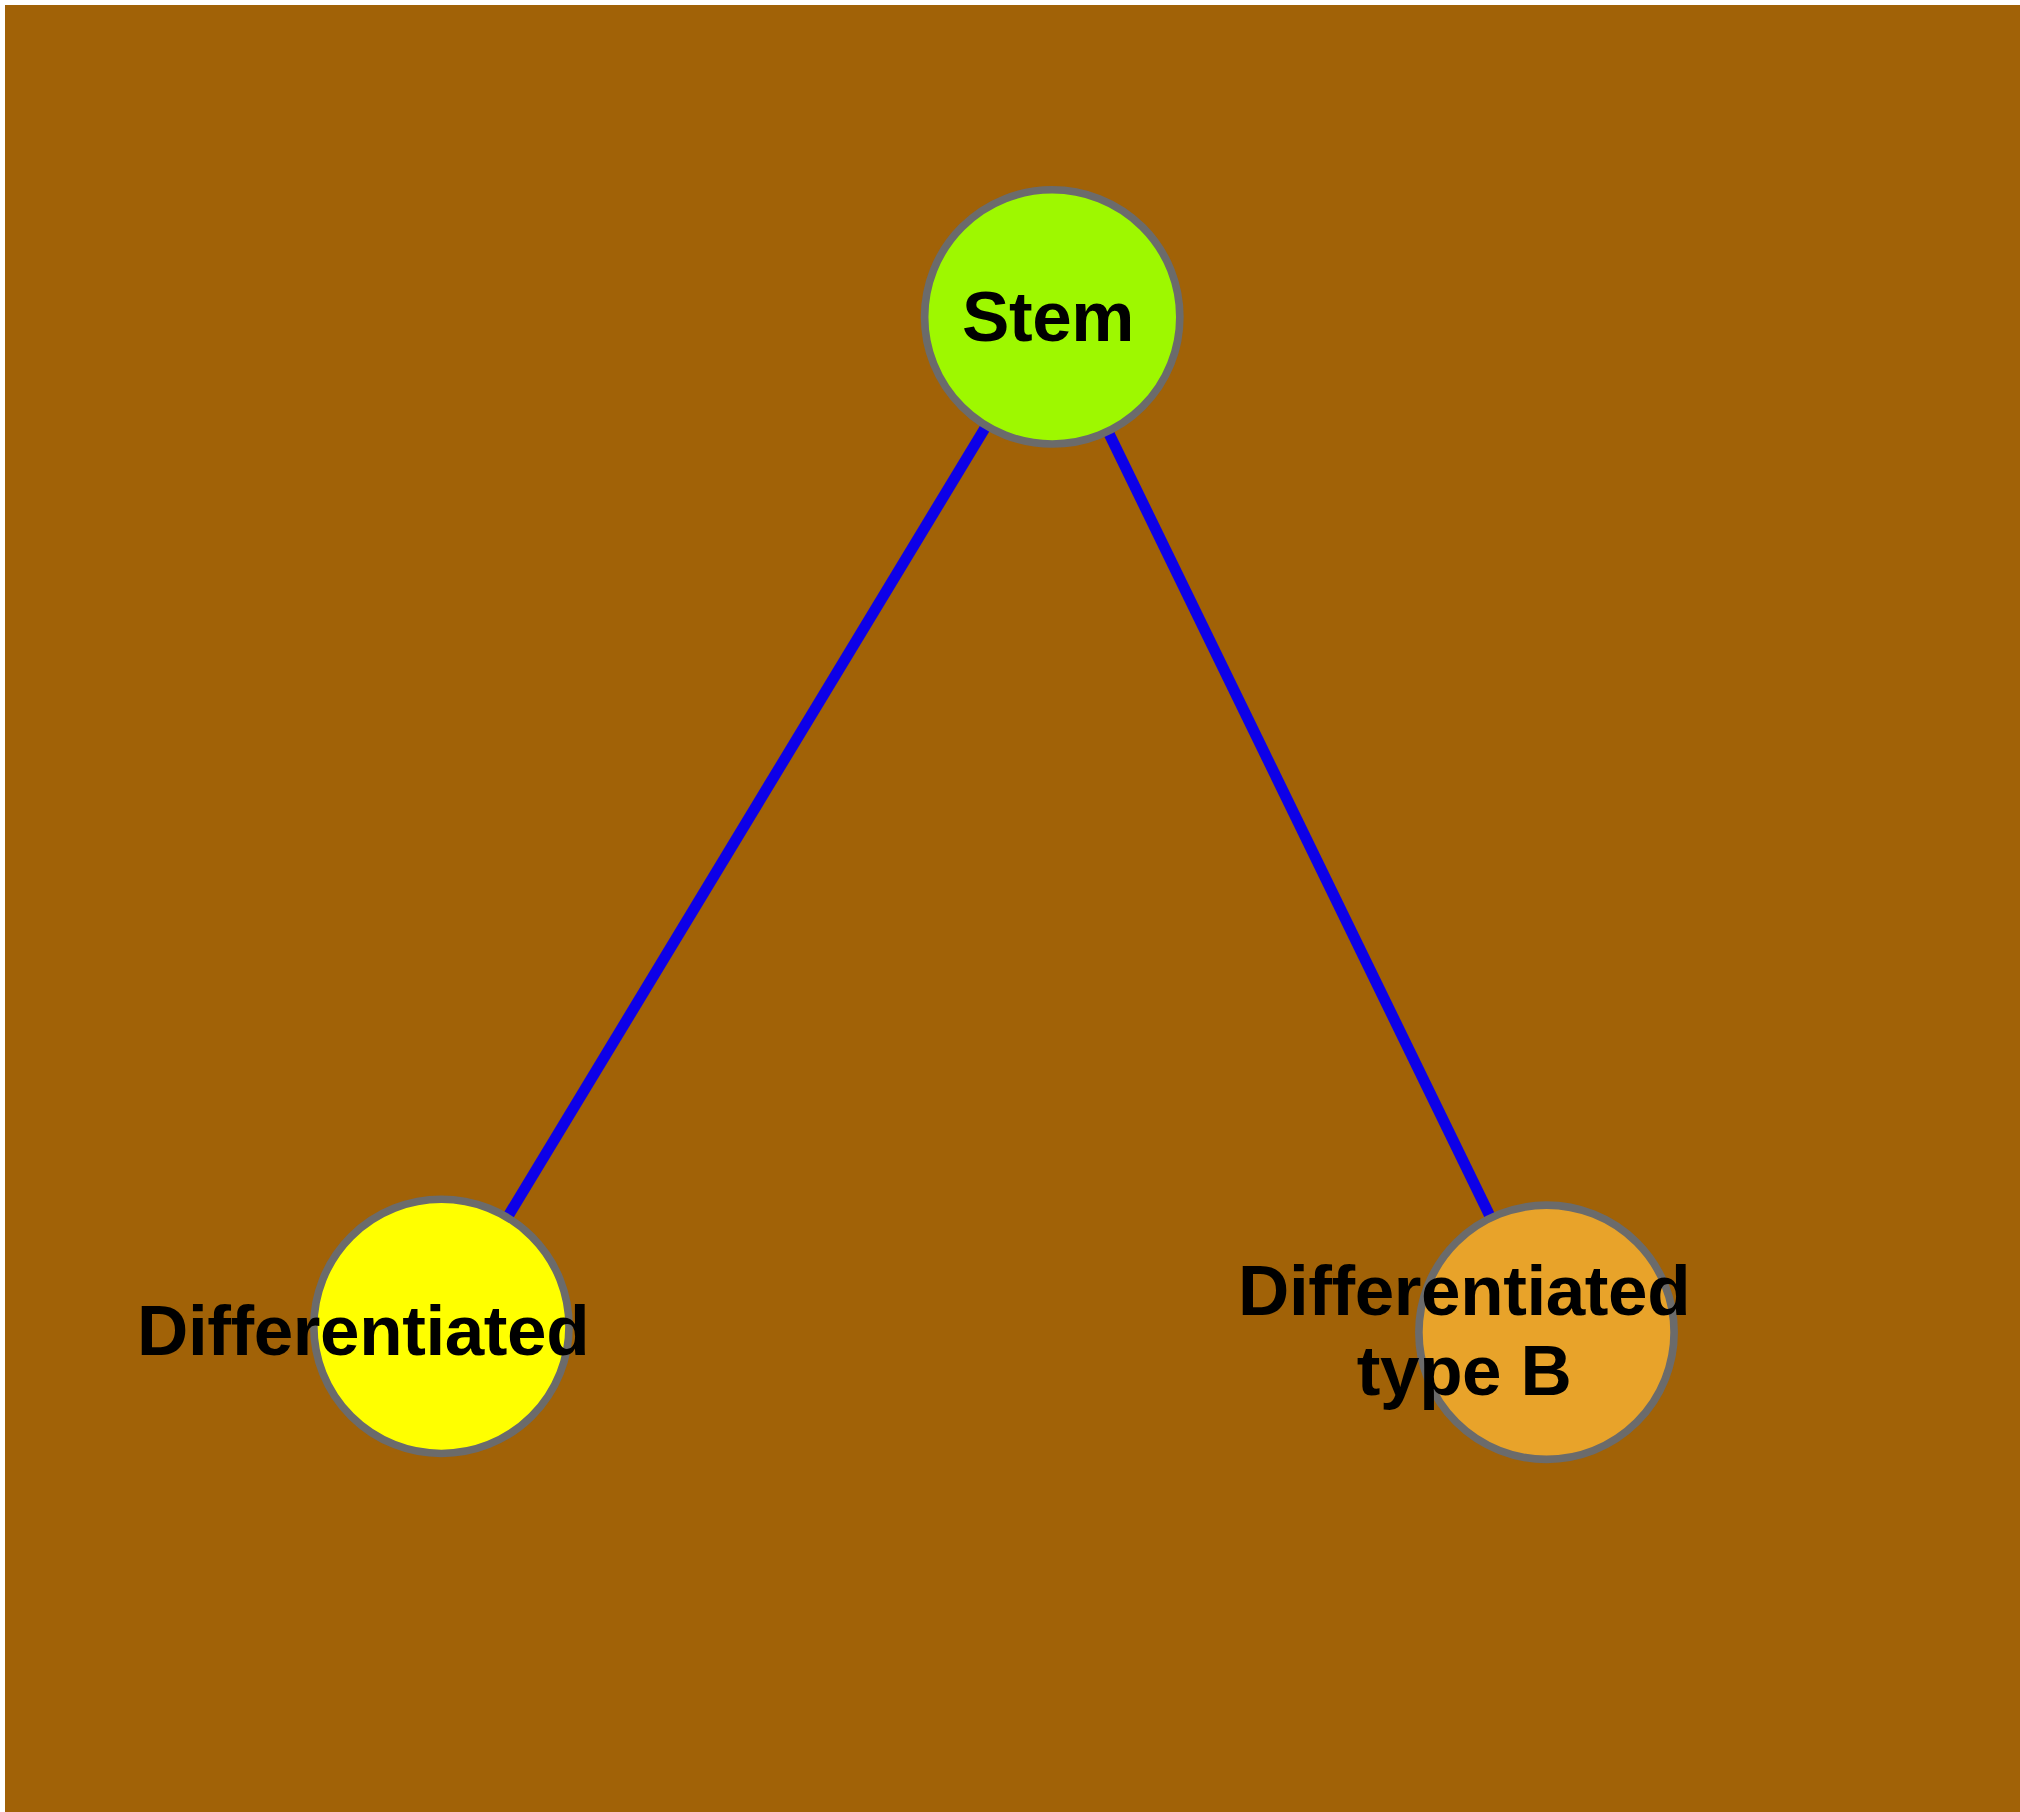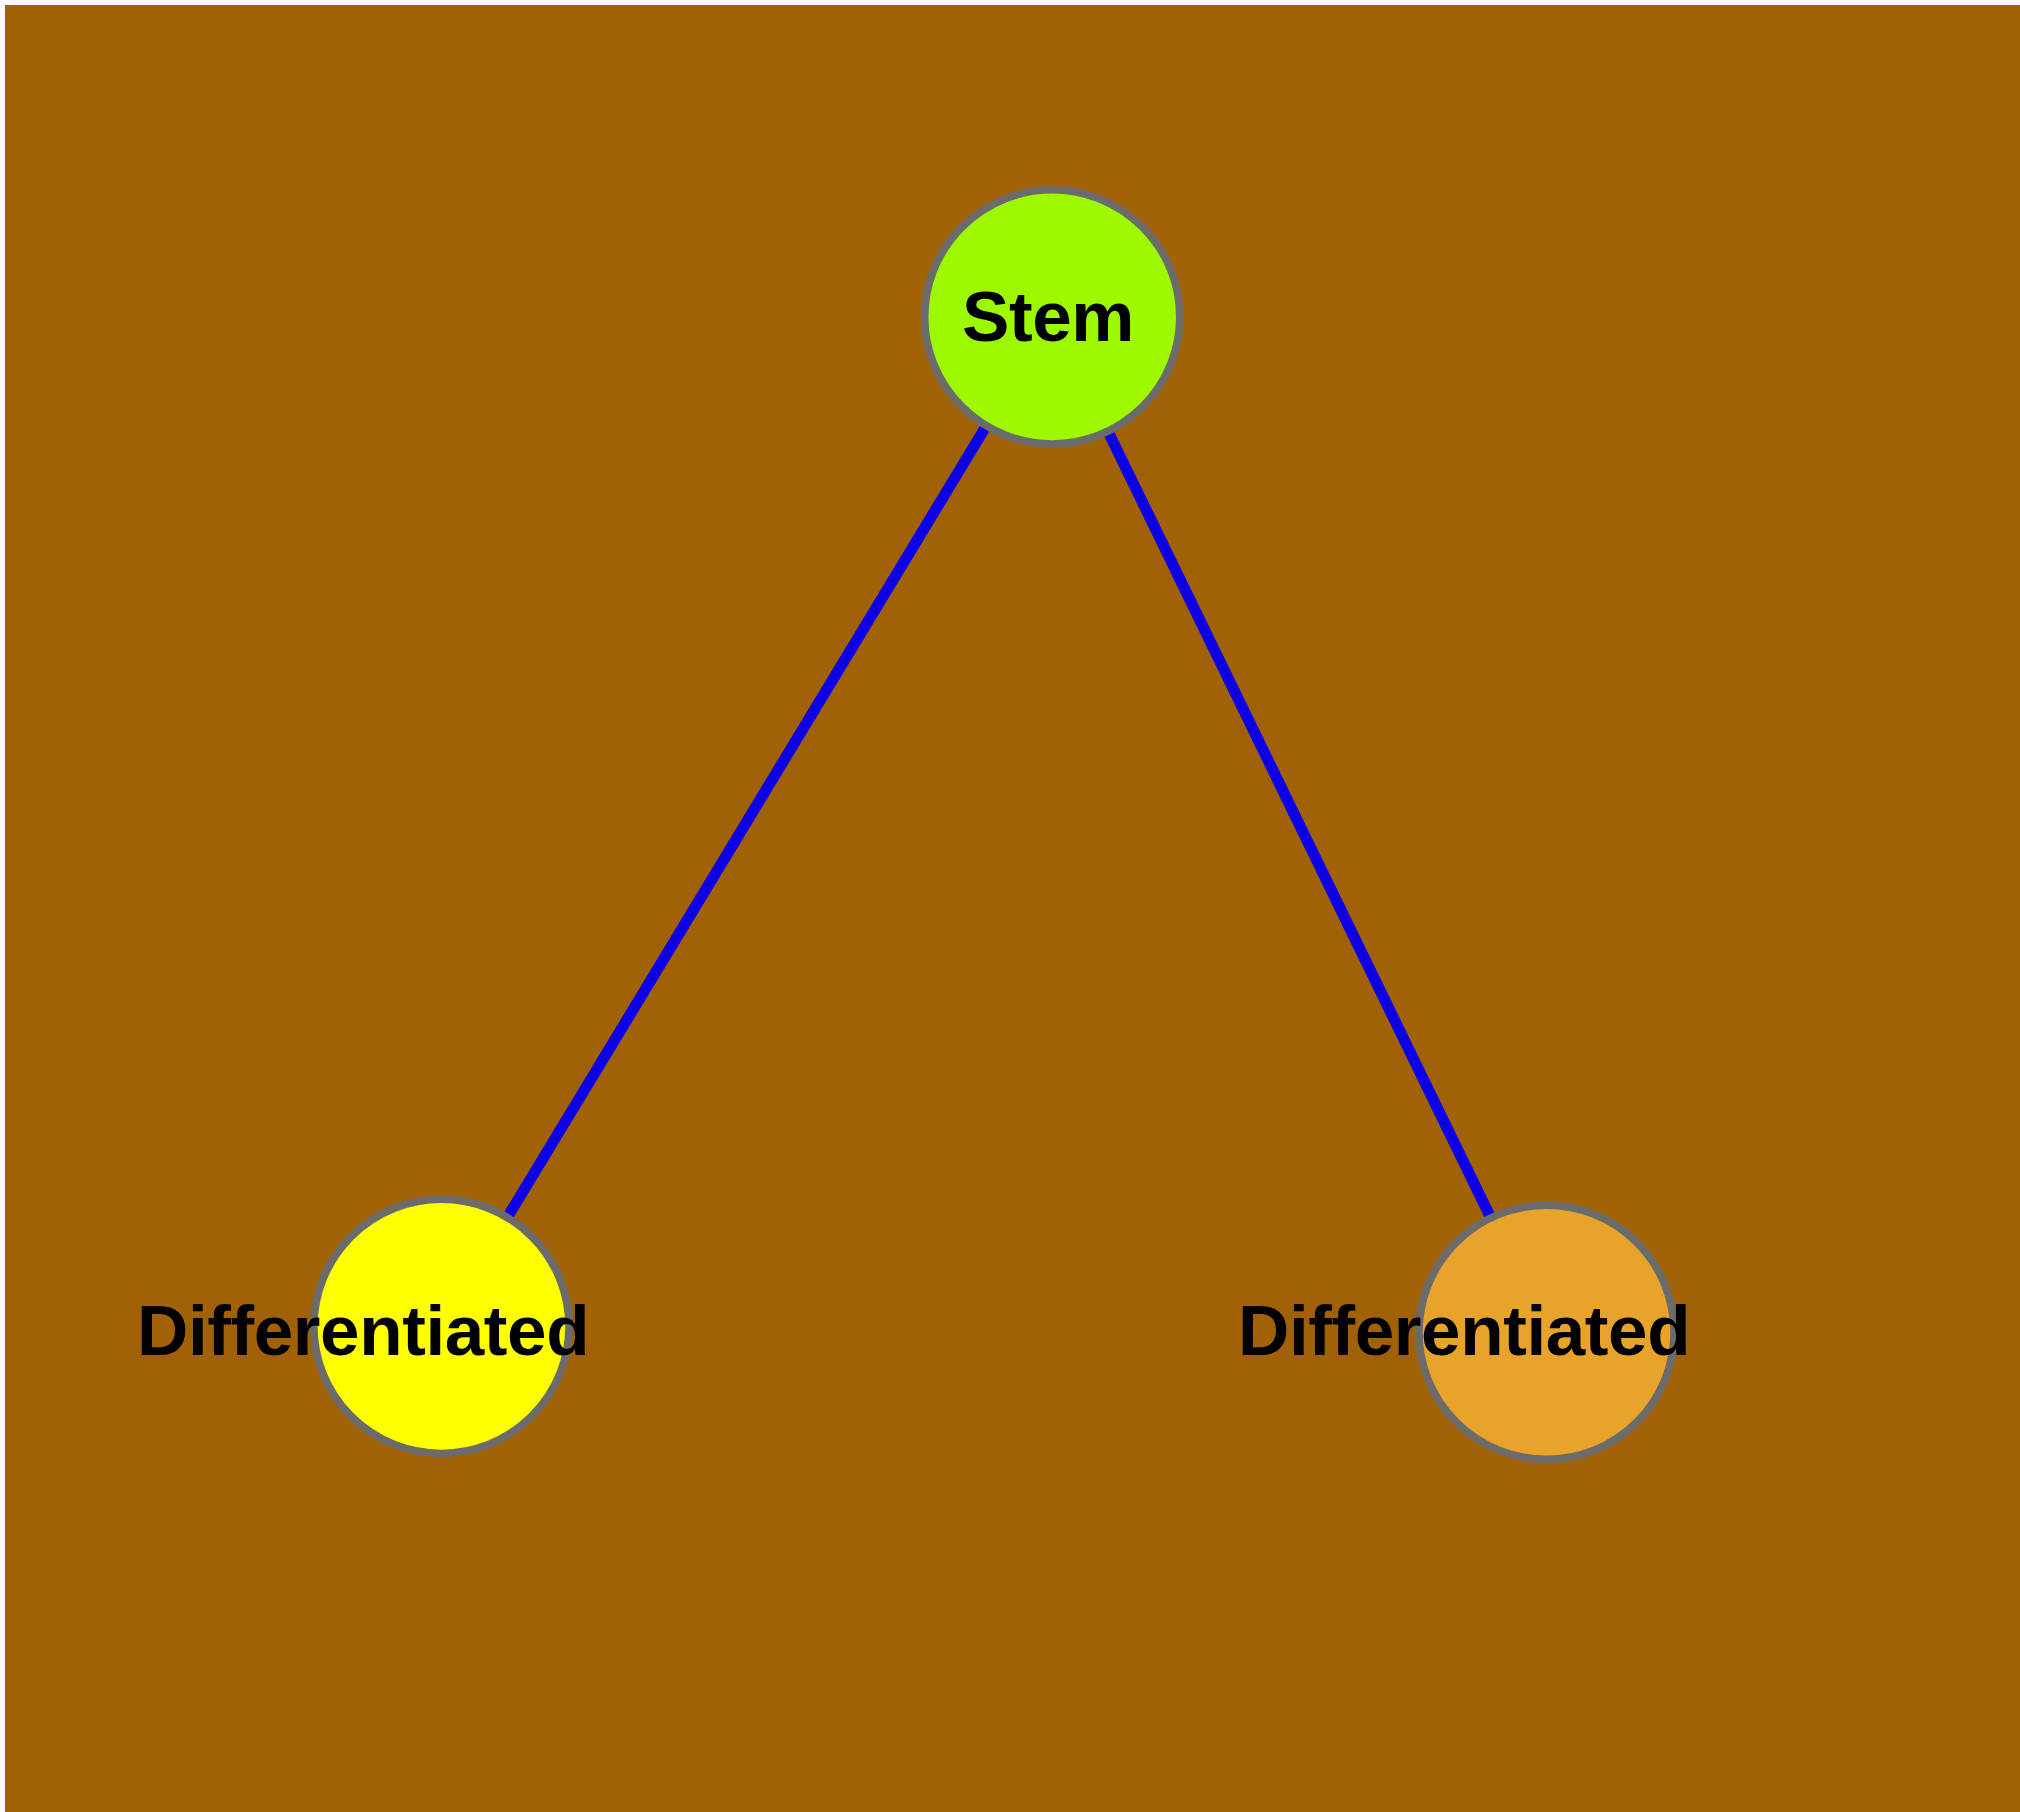--- a/index.html
+++ b/index.html
@@ -74,17 +74,17 @@
         <circle class="node-circle" id="node-circle-diff-a" cx="513" cy="1559" r="150" fill="#ffff00" stroke="#6b6b6b"></circle>
         <circle class="node-circle" id="node-circle-diff-b" cx="1812" cy="1566" r="150" fill="#e8a32a" stroke="#6b6b6b"></circle>
         <circle class="node-circle" id="node-circle-stem" cx="1231" cy="368" r="150" fill="#9ef800" stroke="#6b6b6b"></circle>
       </g>
     </svg>
 
     <div class="node-label" id="label-stem" style="left:1043px; top:312px;">Stem</div>
 
     <div class="node-label" id="label-type-a" style="left:358px; top:1326px;"><span>Differentiated</span><br></div>
 
-    <div class="node-label" id="label-type-b" style="left:1459px; top:1326px;"><span>Differentiated</span><br></div>
+    <div class="node-label" id="label-type-b" style="left:1459px; top:1326px;"><span>Differentiated</span><br><span>type B</span></div>
 
   </div>
 </div>
 
 
 </body></html>

